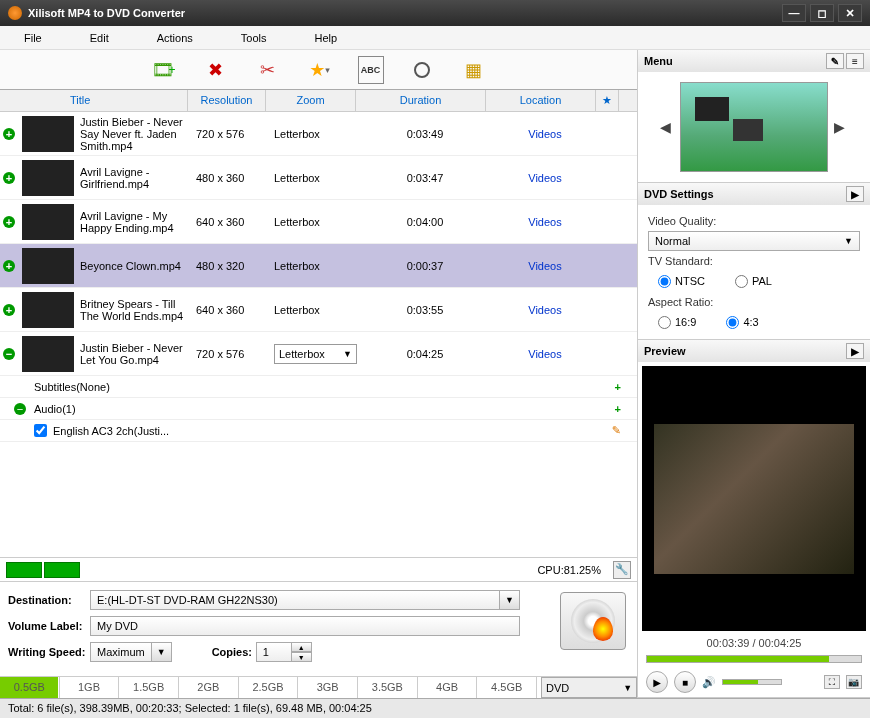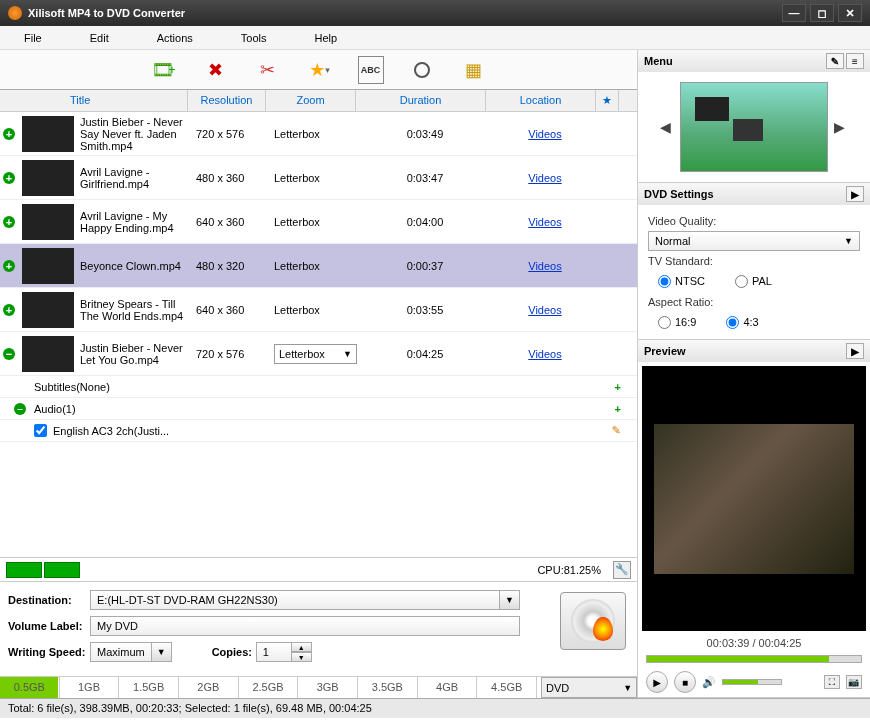--- a/index.html
+++ b/index.html
@@ -26,21 +26,21 @@
 .filelist { flex: 1; overflow-y: auto; }
 .row { display: flex; align-items: center; height: 44px; border-bottom: 1px solid #eee; }
 .row.sel { background: #c5c1e0; }
 .row .addicon { width: 18px; display: flex; justify-content: center; color: #090; font-weight: bold; cursor: pointer; }
 .row .thumb { width: 52px; height: 36px; background: #222; margin: 0 4px; }
 .row .rtitle { flex: 0 0 114px; padding: 2px; }
 .row .rres { flex: 0 0 78px; text-align: left; padding-left: 4px; }
 .row .rzoom { flex: 0 0 90px; padding-left: 4px; }
 .row .rdur { flex: 0 0 130px; text-align: center; }
 .row .rloc { flex: 0 0 110px; text-align: center; }
-.row .rloc a { color: #0033cc; text-decoration: underline; cursor: pointer; }
+.row .rloc a { color: #0033cc; cursor: pointer; }
 .zoomsel { display: inline-flex; align-items: center; border: 1px solid #999; background: #fff; padding: 2px 4px; height: 20px; }
 .zoomsel .arw { margin-left: 18px; font-size: 9px; }
 .subrows { }
 .subrow { height: 22px; display: flex; align-items: center; border-bottom: 1px solid #eee; }
 .subrow .plus { margin-left: auto; margin-right: 16px; color: #090; font-weight: bold; cursor: pointer; }
 .subrow .pencil { margin-left: auto; margin-right: 16px; color: #d70; cursor: pointer; }
 .cpubar { height: 24px; display: flex; align-items: center; border-top: 1px solid #ccc; padding: 0 6px; }
 .wave { width: 36px; height: 16px; background: #0a0; margin-right: 2px; border: 1px solid #070; }
 .cputxt { margin-left: auto; margin-right: 12px; }
 .wrench { width: 18px; height: 18px; border: 1px solid #999; background: #eee; display: flex; align-items: center; justify-content: center; cursor: pointer; }

